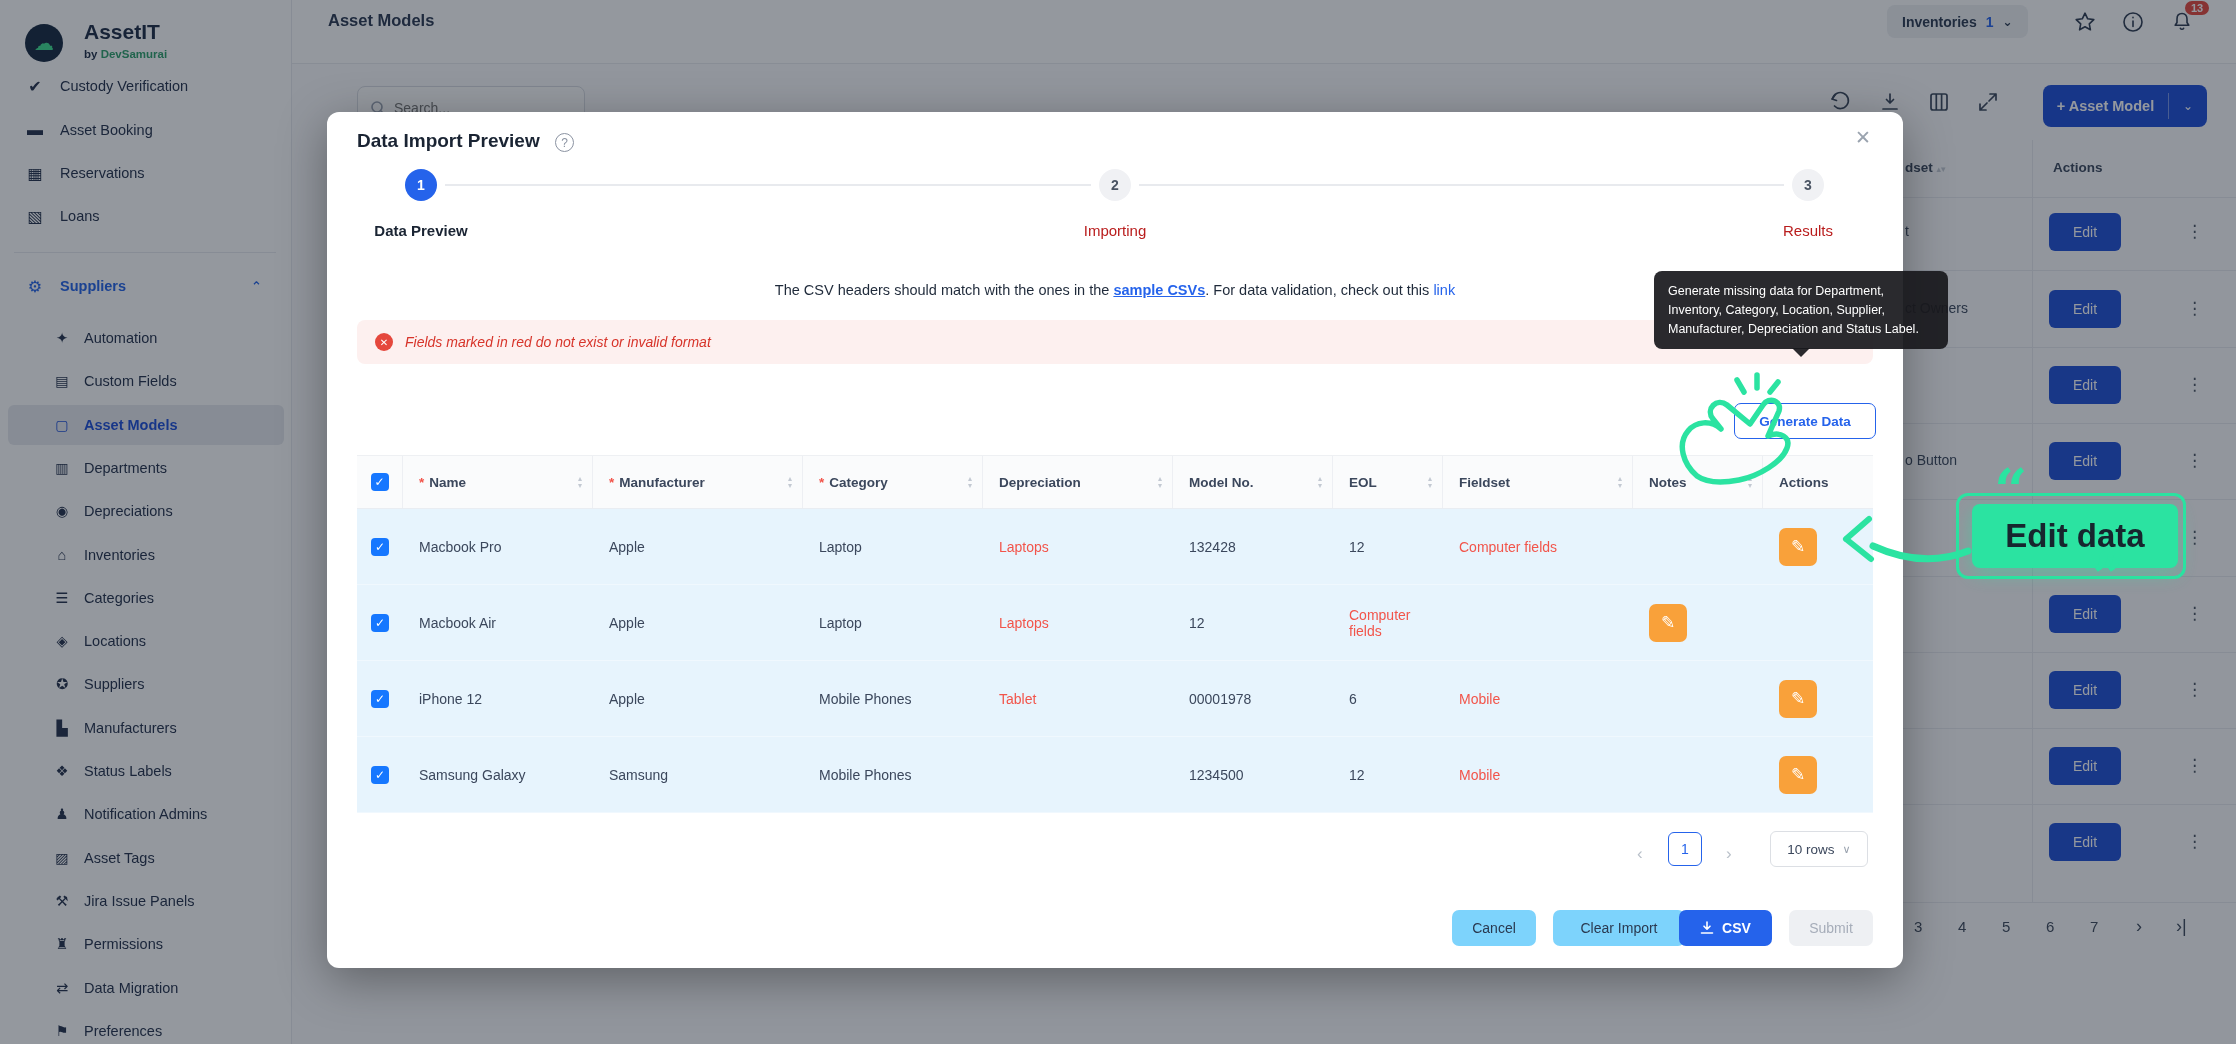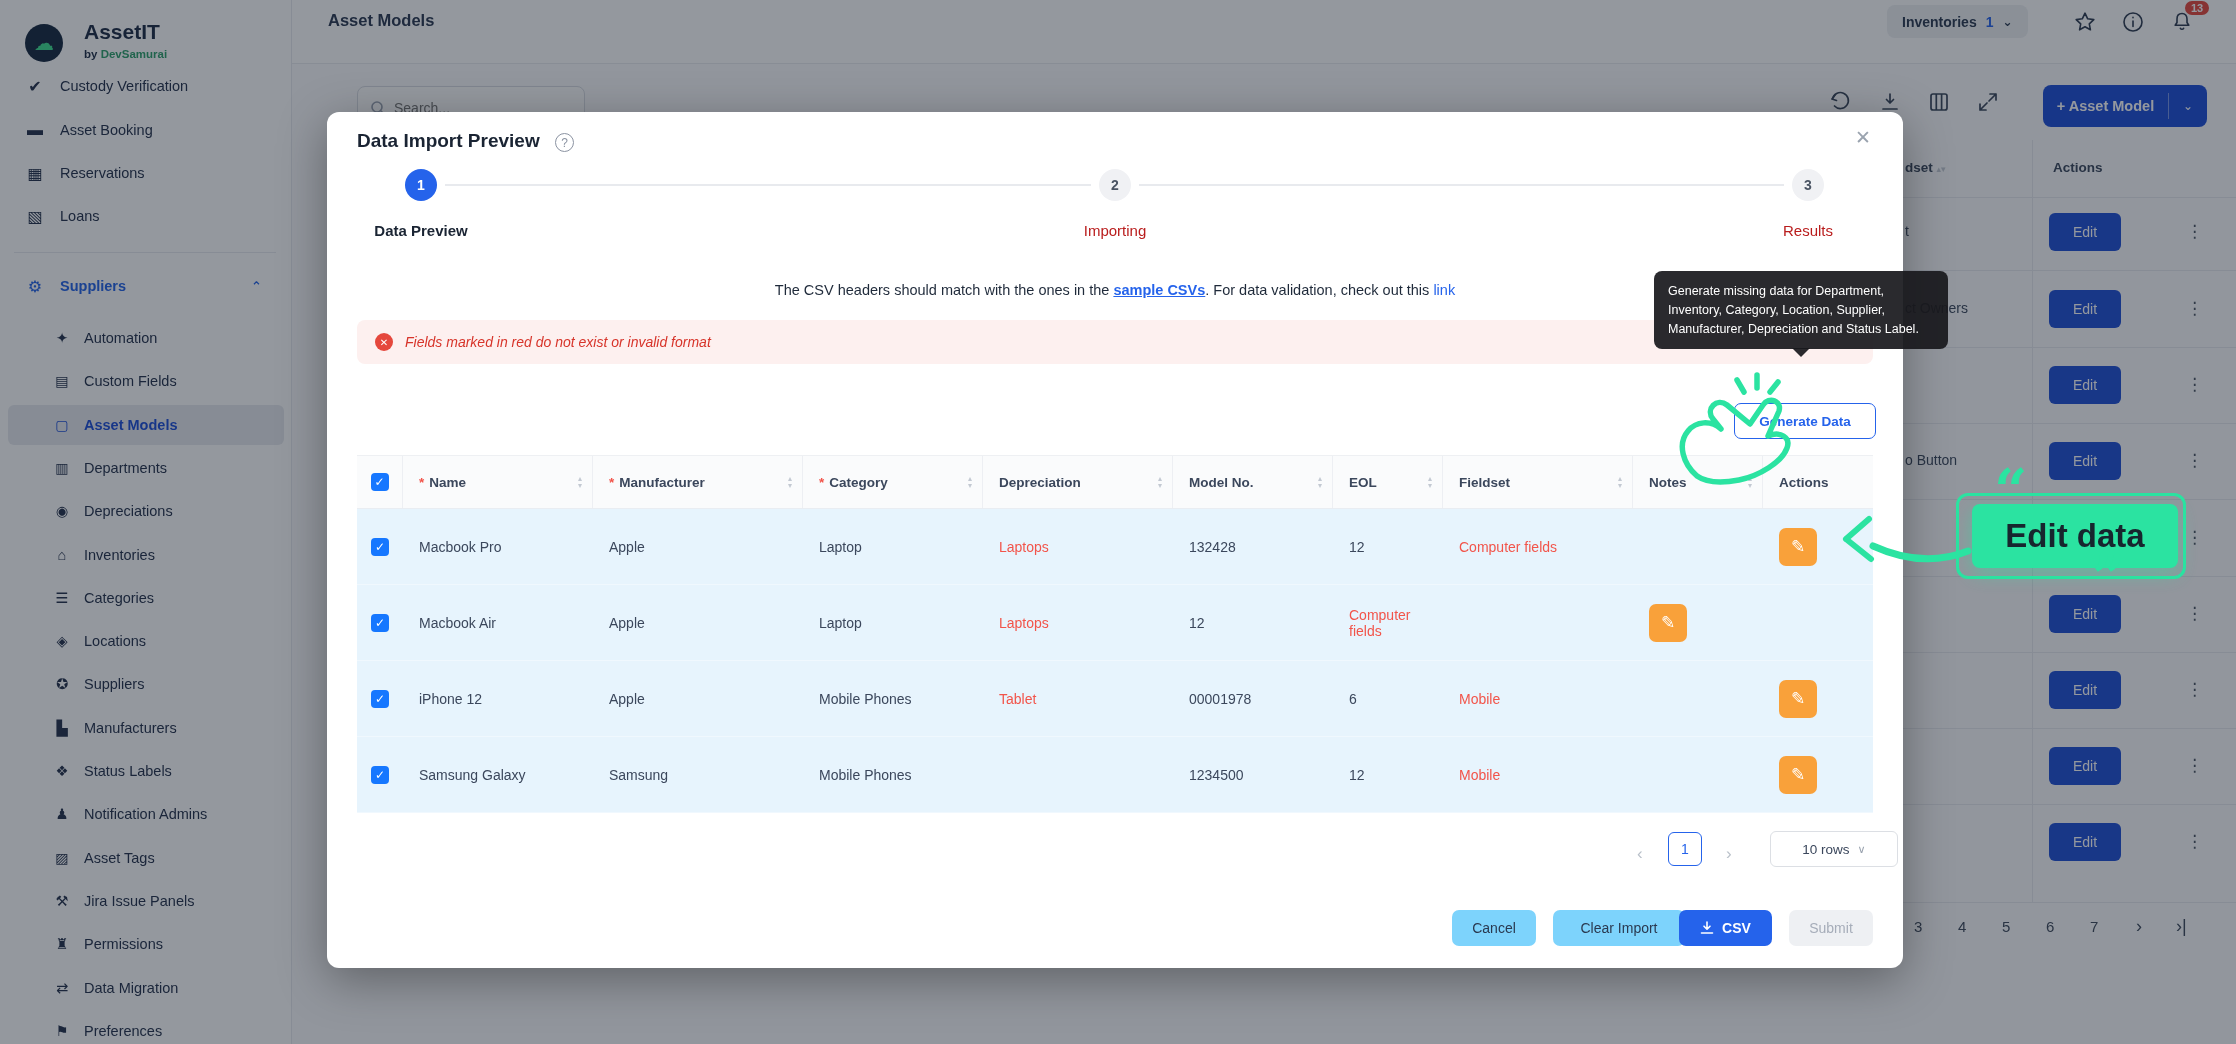--- a/index.html
+++ b/index.html
@@ -80,21 +80,21 @@
   .t-row { display:grid; grid-template-columns:46px 190px 210px 180px 190px 160px 110px 190px 130px 110px; height:76px; background:#e7f4fd; border-bottom:1px solid #f0f8fe; }
   .t-row .tc { display:flex; align-items:center; padding-left:16px; font-size:14px; color:#3b475c; }
   .t-row .tc.bad { color:#f2544a; }
   .cb { width:18px; height:18px; border-radius:4px; background:#1677ff; color:#fff; font-size:12px; display:flex; align-items:center; justify-content:center; cursor:pointer; }
   .cb-cell { display:flex; align-items:center; justify-content:center; }
   .edit-orange { width:38px; height:38px; border-radius:7px; background:#f9a13a; color:#fff; font-size:17px; display:flex; align-items:center; justify-content:center; cursor:pointer; }
 
   .m-pag-prev { position:absolute; left:1310px; top:732px; font-size:17px; color:#b9c0c9; cursor:pointer; }
   .m-pag-page { position:absolute; left:1341px; top:720px; width:34px; height:34px; border:1.5px solid #2563eb; border-radius:6px; color:#2563eb; font-size:14px; display:flex; align-items:center; justify-content:center; cursor:pointer; }
   .m-pag-next { position:absolute; left:1399px; top:732px; font-size:17px; color:#b9c0c9; cursor:pointer; }
-  .m-rows-sel { position:absolute; left:1443px; top:719px; width:128px; height:36px; border:1px solid #dcdfe4; border-radius:6px; display:flex; align-items:center; justify-content:center; gap:8px; font-size:13.5px; color:#3b475c; cursor:pointer; background:#fff; }
+  .m-rows-sel { position:absolute; left:1443px; top:719px; width:98px; height:36px; border:1px solid #dcdfe4; border-radius:6px; display:flex; align-items:center; justify-content:center; gap:8px; font-size:13.5px; color:#3b475c; cursor:pointer; background:#fff; }
   .m-rows-sel .chev { color:#98a1ad; font-size:11px; }
 
   .f-btn { position:absolute; top:798px; height:36px; border-radius:7px; display:flex; align-items:center; justify-content:center; font-size:14px; cursor:pointer; }
   .f-gray { background:#7dd3fc; color:#2a3950; }
   .f-blue { background:#2563eb; color:#fff; font-weight:600; gap:8px; }
   .f-disabled { background:#eef0f3; color:#a6adb9; cursor:default; }
 
   
   #tooltip { position:absolute; left:1654px; top:271px; width:294px; background:rgba(24,24,28,.92); border-radius:8px; color:#fff; font-size:12.5px; line-height:1.5; padding:11px 14px; z-index:50; }
   #tooltip .arrow { position:absolute; left:138px; bottom:-8px; width:0; height:0; border-left:9px solid transparent; border-right:9px solid transparent; border-top:9px solid rgba(24,24,28,.92); }

